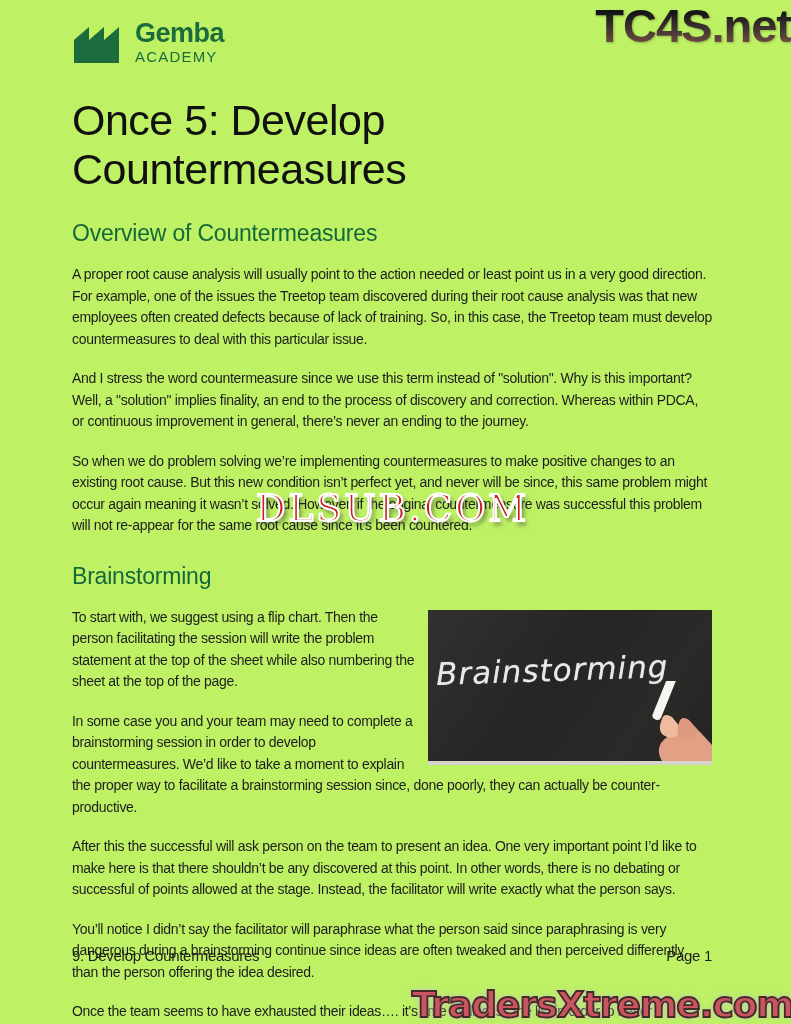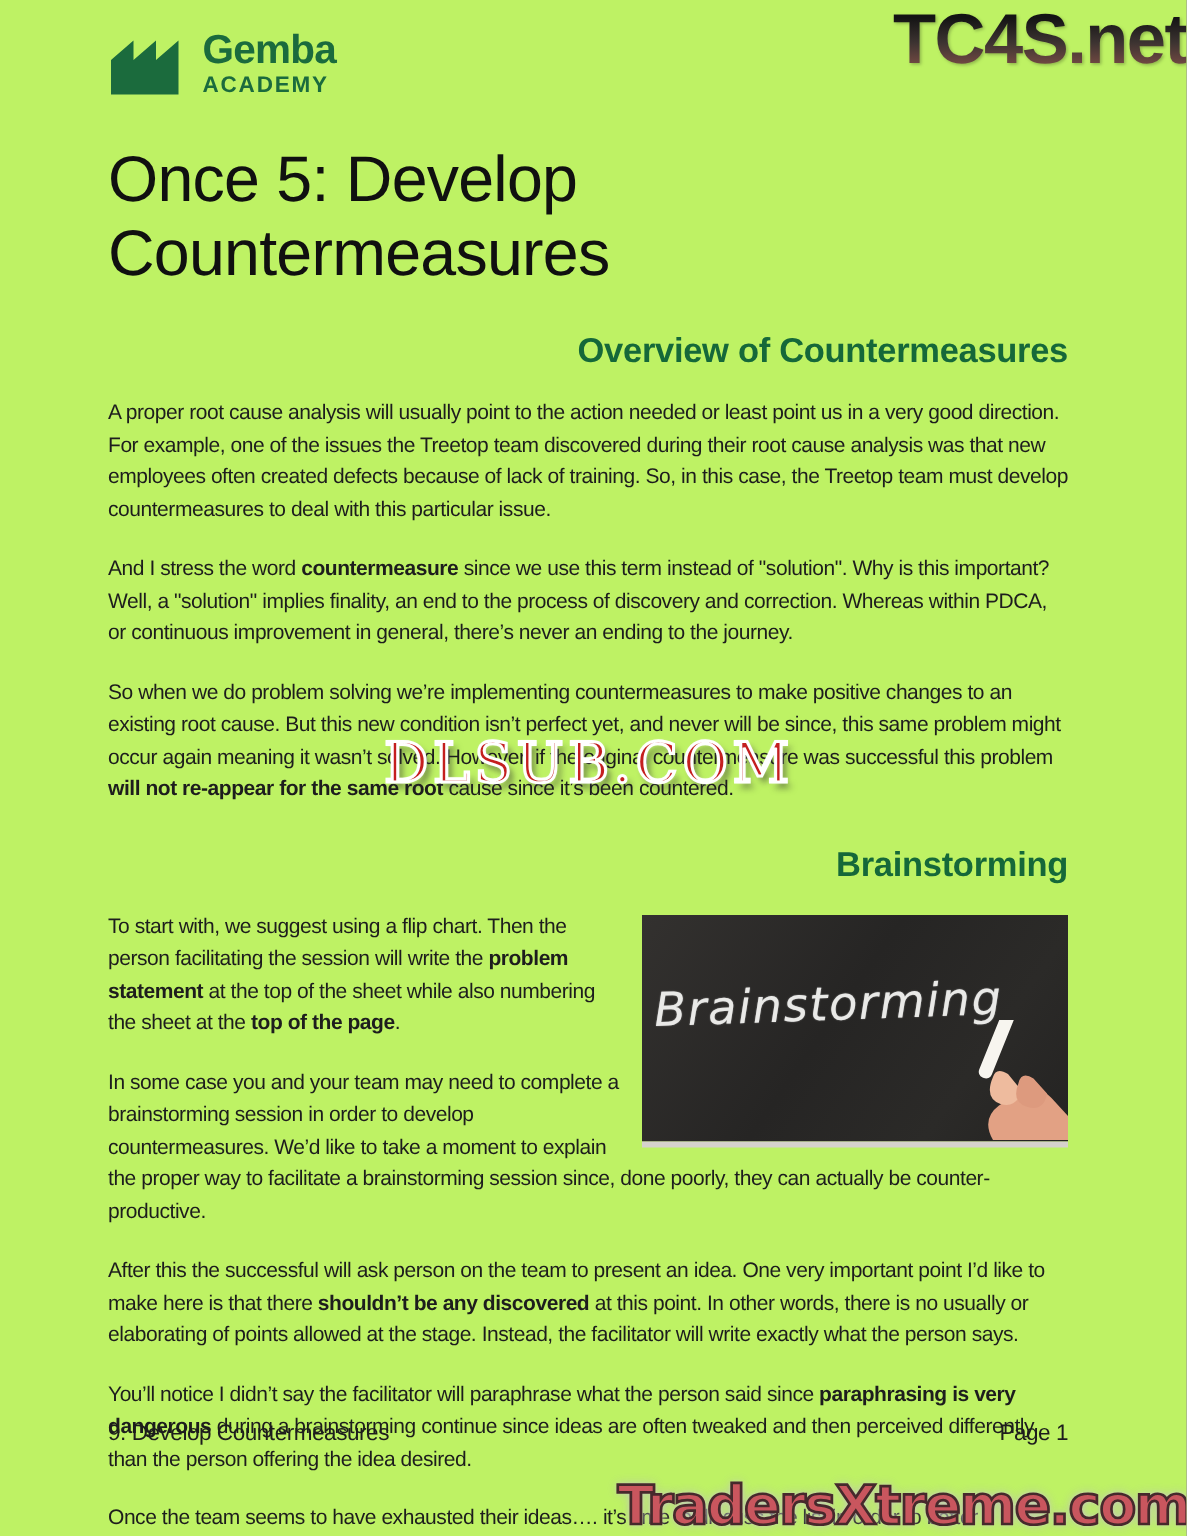--- a/index.html
+++ b/index.html
@@ -13,34 +13,34 @@
     color:#1d1d1d;
   }
   .content{padding:0 79px 0 72px;}
 
   
   .header{position:relative;height:78px;}
   .logo{position:absolute;left:72px;top:19px;display:flex;align-items:center;gap:7px;}
   .logo svg{display:block;}
   .logo-text{line-height:1;}
   .logo-name{font-size:27px;font-weight:700;color:#1b6b3d;letter-spacing:-0.5px;}
-  .logo-sub{font-size:15px;font-weight:700;color:#1b6b3d;letter-spacing:1.2px;margin-top:2px;}
+  .logo-sub{font-size:15px;font-weight:400;color:#1b6b3d;letter-spacing:1.2px;margin-top:2px;}
   .wm-top{
     position:absolute;top:-2px;right:0px;
     font-size:47px;font-weight:700;letter-spacing:-1px;
     background:linear-gradient(180deg,#141414 25%,#3c3331 55%,#7d4e46 88%);
     -webkit-background-clip:text;background-clip:text;color:transparent;
     filter:drop-shadow(1px 1px 1px rgba(0,0,0,0.25));
   }
 
   
   h1{margin:18px 0 4px 0;font-size:43px;font-weight:400;color:#101010;letter-spacing:-0.5px;}
-  h2{margin:26px 0 17px 0;font-size:23px;font-weight:700;color:#156839;letter-spacing:-0.2px;text-align:right;}
+  h2{margin:26px 0 17px 0;font-size:23px;font-weight:400;color:#156839;letter-spacing:-0.2px;}
   p{margin:0 0 18px 0;font-size:14px;line-height:21.5px;letter-spacing:-0.3px;color:#1d1d1d;}
-  p b{font-weight:700;}
+  p b{font-weight:400;}
 
   
   .brainstorm-flow::after{content:"";display:table;clear:both;}
   .photo{
     float:right;width:284px;height:155px;margin:3px 0 8px 12px;
     position:relative;
     background:linear-gradient(125deg,#33312f 0%,#262524 45%,#2b2a28 75%,#242322 100%);
     border-bottom:4px solid #d6d2cc;
     box-sizing:border-box;
   }
@@ -120,21 +120,21 @@
             <path d="M112,80 L62,80 Q54,66 66,57 L80,48 Q92,42 101,52 L112,64 Z" fill="#e2a184"></path>
             <path d="M62,38 Q56,52 67,56 Q78,59 81,47 L72,36 Q64,31 62,38 Z" fill="#eebb9e"></path>
             <path d="M79,42 Q74,55 85,58 Q96,61 98,49 L89,39 Q81,34 79,42 Z" fill="#dd9a7e"></path>
           </svg>
         </span>
       </figure>
       <p><span>To start with, we suggest using a flip chart.  Then the person facilitating the session will write the </span><b>problem statement</b><span> at the top of the sheet while also numbering the sheet at the </span><b>top of the page</b><span>.</span></p>
       <p><span>In some case you and your team may need to complete a brainstorming session in order to develop countermeasures.  We’d like to take a moment to explain the proper way to facilitate a brainstorming session since, done poorly, they can actually be counter-productive.</span></p>
     </div>
 
-    <p><span>After this the successful will ask person on the team to present an idea.  One very important point I’d like to make here is that there </span><b>shouldn’t be any discovered</b><span> at this point.  In other words, there is no usually or elaborating of points allowed at the stage.  Instead, the facilitator will write exactly what the person says.</span></p>
+    <p><span>After this the successful will ask person on the team to present an idea.  One very important point I’d like to make here is that there </span><b>shouldn’t be any discovered</b><span> at this point.  In other words, there is no debating or successful of points allowed at the stage.  Instead, the facilitator will write exactly what the person says.</span></p>
     <p><span>You’ll notice I didn’t say the facilitator will paraphrase what the person said since </span><b>paraphrasing is very dangerous</b><span> during a brainstorming continue since ideas are often tweaked and then perceived differently than the person offering the idea desired.</span></p>
     <p><span>Once the team seems to have exhausted their ideas…. it’s time to discuss the list in order to better understand what someone meant.  After this brief discussion teams will often have additional ideas and the process can continue until there are no more ideas.</span></p>
 
   </div>
 
   <div class="wm-mid">DLSUB.COM</div>
 
   <div class="footer">
     <span>9. Develop Countermeasures</span>
     <span>Page 1</span>

